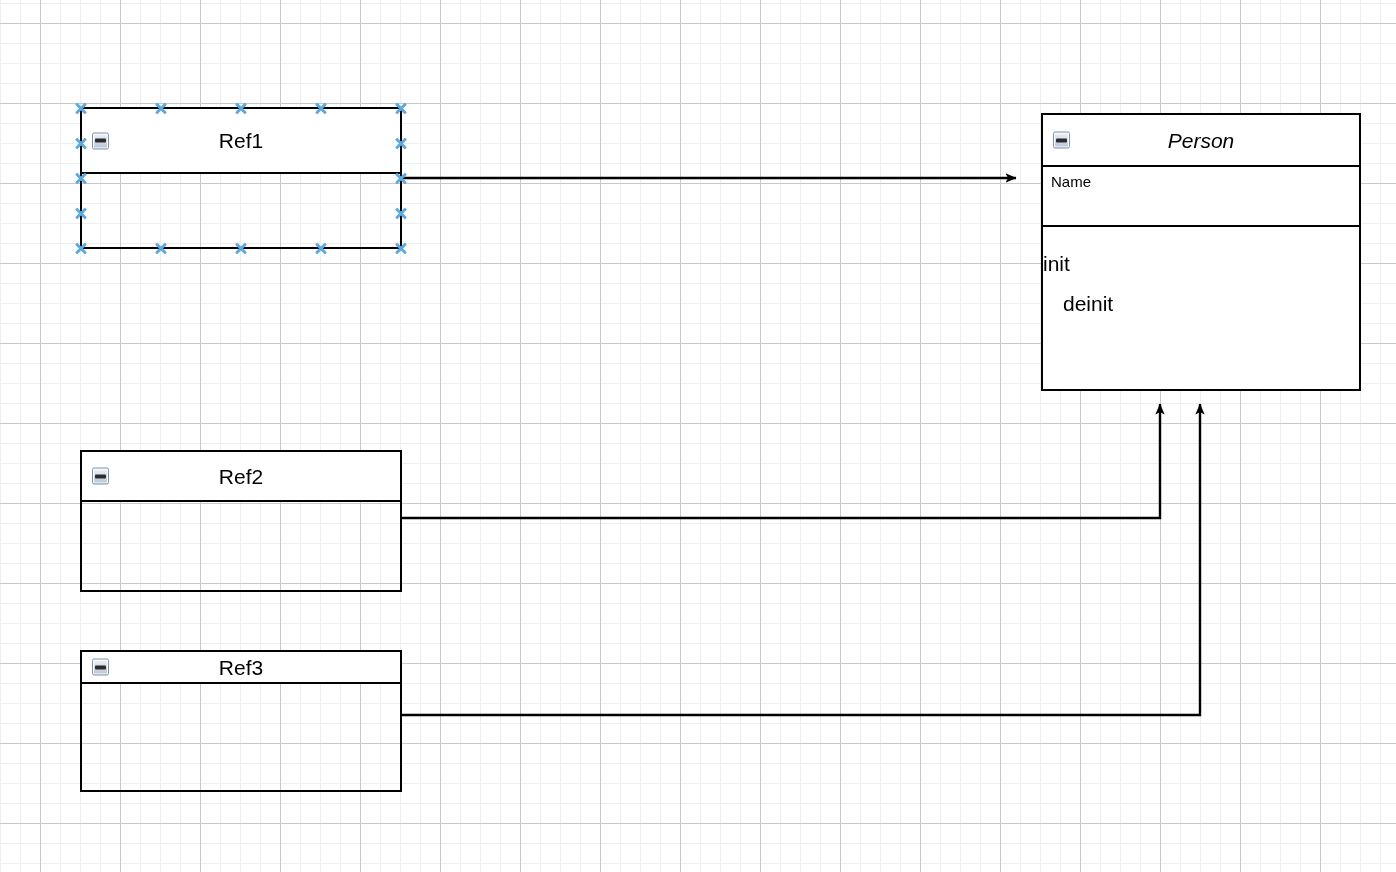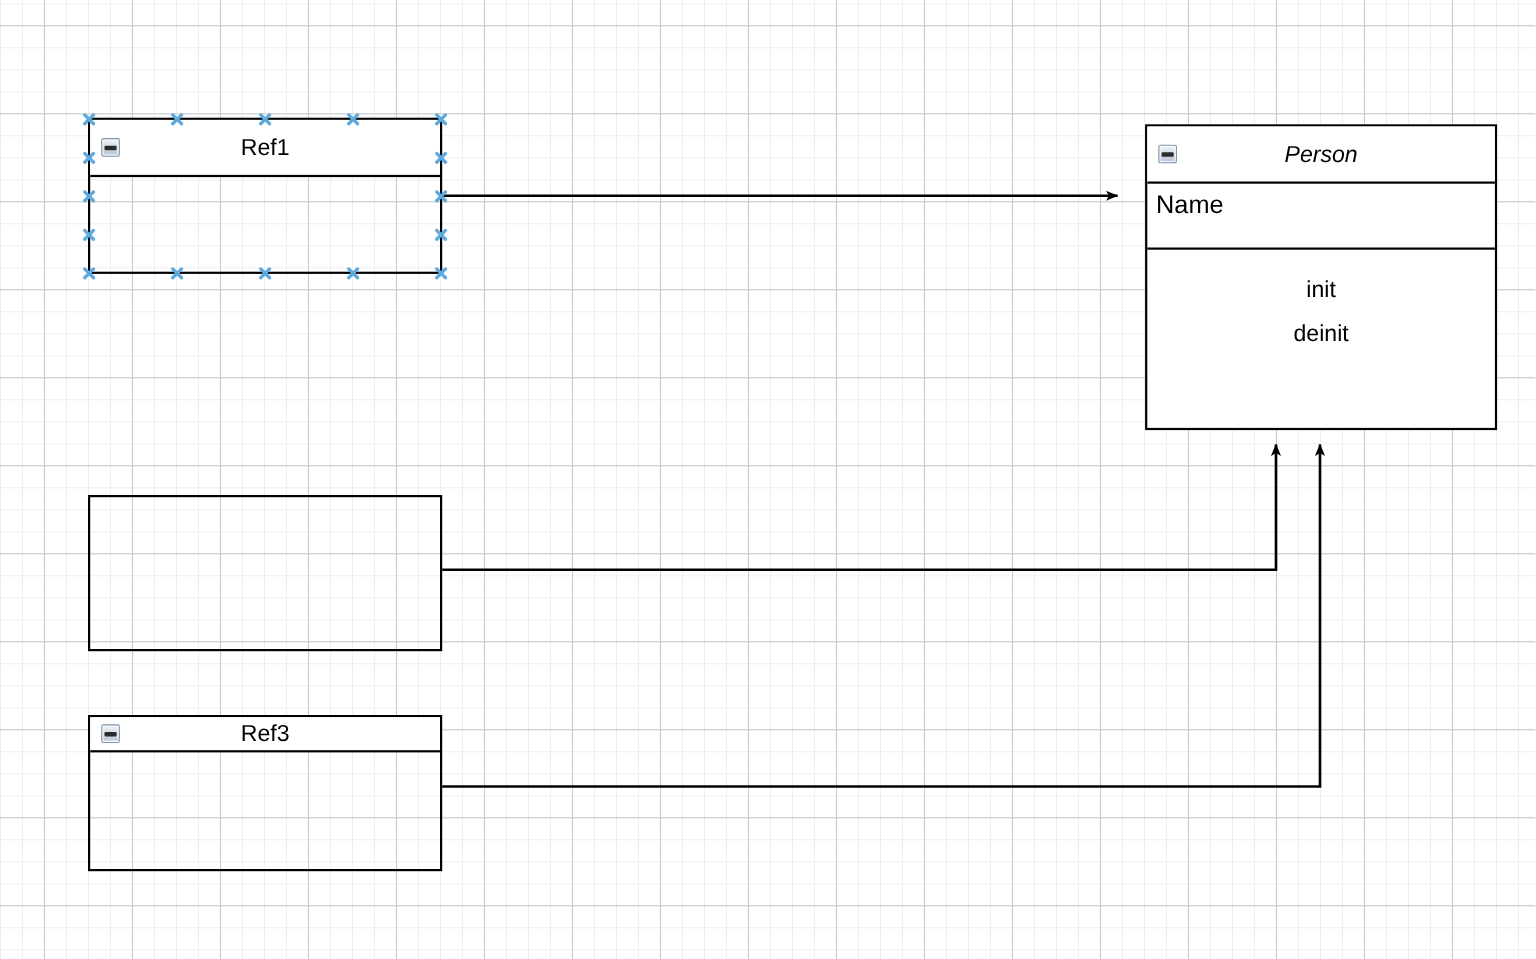--- a/index.html
+++ b/index.html
@@ -65,29 +65,28 @@
     font-style: italic;
   }
   .uml-section {
     position: relative;
     box-sizing: border-box;
   }
   .uml-section.divided {
     border-bottom: 2px solid #000000;
   }
   .uml-attr {
-    font-size: 23px;
+    font-size: 15px;
     color: #000000;
     padding: 6px 0 0 8px;
     white-space: nowrap;
   }
   .uml-method {
     font-size: 21px;
     color: #000000;
-    text-align: center;
     line-height: 1.0;
     padding-top: 4px;
     white-space: nowrap;
   }
 
   
   .collapse-btn {
     position: absolute;
     left: 10px;
     top: 50%;
@@ -169,30 +168,36 @@
     </defs>
 
     <polyline points="402,178 1016,178" fill="none" stroke="#000000" stroke-width="2.4" marker-end="url(#arrow-filled)"></polyline>
 
     <polyline points="402,518 1160,518 1160,404" fill="none" stroke="#000000" stroke-width="2.4" marker-end="url(#arrow-filled)"></polyline>
 
     <polyline points="402,715 1200,715 1200,404" fill="none" stroke="#000000" stroke-width="2.4" marker-end="url(#arrow-filled)"></polyline>
   </svg>
 
   <div class="uml-box transparent-body" style="left:80px; top:107px; width:322px; height:142px;">
-    <div class="uml-header" style="height:52px;">
+    <div class="uml-header" style="height:65px;">
       <span class="collapse-btn">
         <span class="minus"></span>
       </span>
       <span class="uml-title">Ref1</span>
     </div>
     <div class="uml-section" style="height:86px;"></div>
   </div>
 
   <div class="uml-box transparent-body" style="left:80px; top:450px; width:322px; height:142px;">
+    <div class="uml-header" style="height:50px;">
+      <span class="collapse-btn">
+        <span class="minus"></span>
+      </span>
+      <span class="uml-title">Ref2</span>
+    </div>
     <div class="uml-section" style="height:88px;"></div>
   </div>
 
   <div class="uml-box transparent-body" style="left:80px; top:650px; width:322px; height:142px;">
     <div class="uml-header" style="height:32px;">
       <span class="collapse-btn">
         <span class="minus"></span>
       </span>
       <span class="uml-title">Ref3</span>
     </div>
@@ -204,21 +209,21 @@
       <span class="collapse-btn">
         <span class="minus"></span>
       </span>
       <span class="uml-title italic">Person</span>
     </div>
     <div class="uml-section divided" style="height:60px;">
       <div class="uml-attr">Name</div>
     </div>
     <div class="uml-section" style="height:160px; padding-top:22px;">
       <div class="uml-method">init</div>
-      <div class="uml-method" style="padding-top:19px;">deinit</div>
+      <div class="uml-method" style="padding-top:19px;margin-left:20px;">deinit</div>
     </div>
   </div>
 
   <div class="handle-layer">
     <div class="handle" style="left:81px;  top:108px;"></div>
     <div class="handle" style="left:161px; top:108px;"></div>
     <div class="handle" style="left:241px; top:108px;"></div>
     <div class="handle" style="left:321px; top:108px;"></div>
     <div class="handle" style="left:401px; top:108px;"></div>
 

